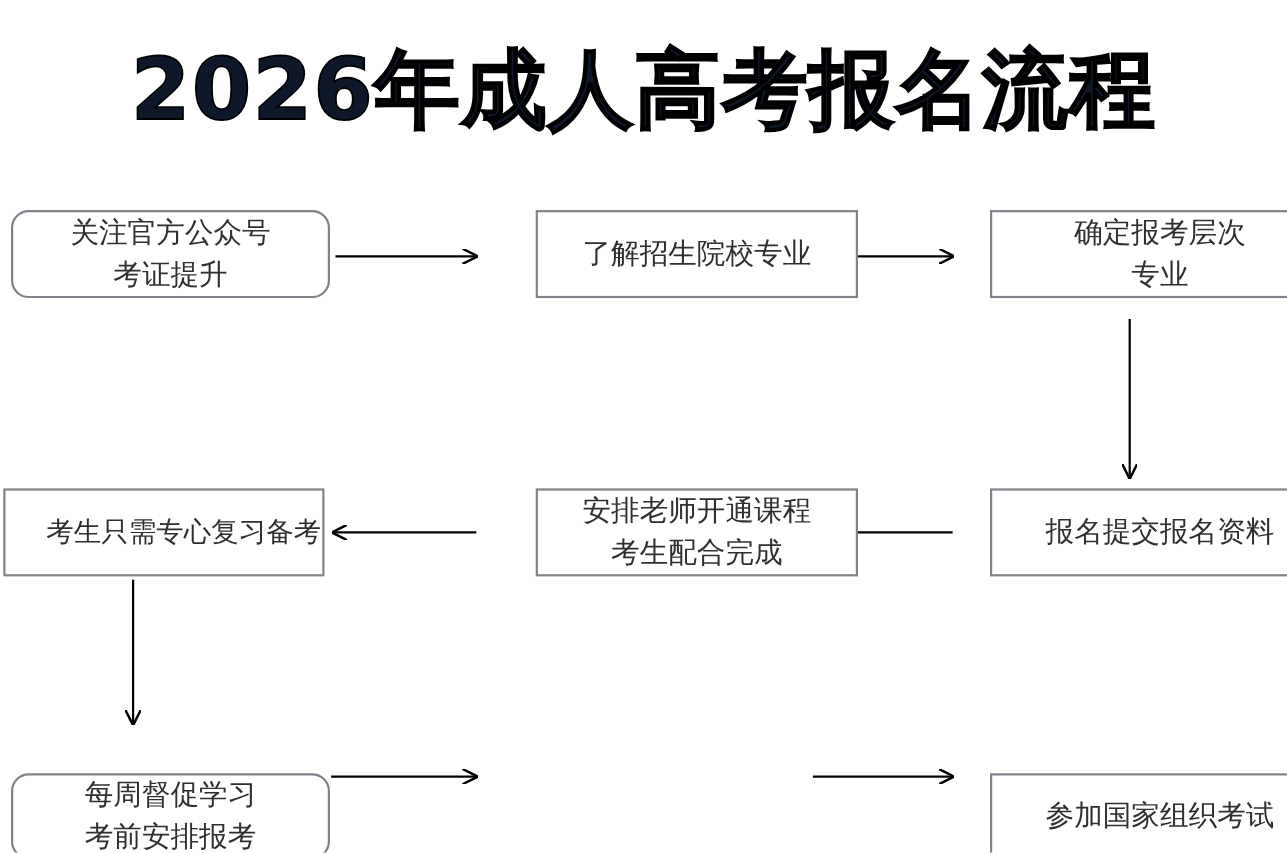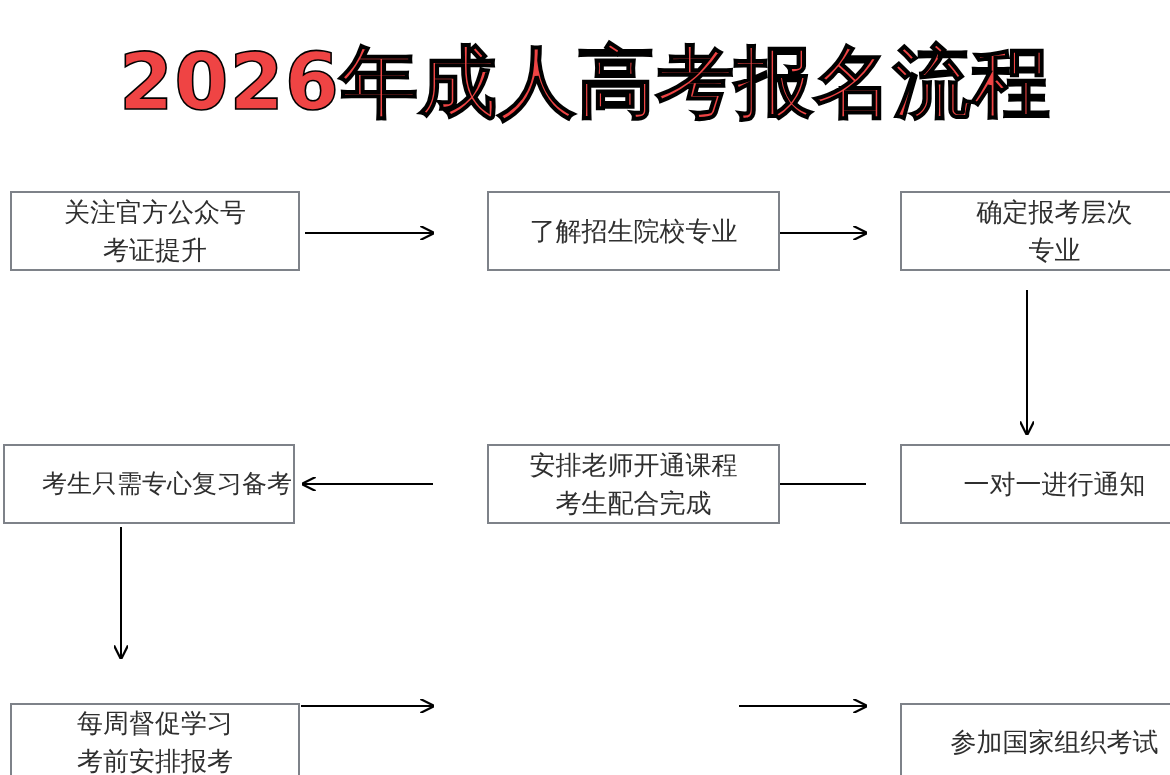--- a/index.html
+++ b/index.html
@@ -28,21 +28,21 @@
     position: absolute;
     left: 0;
     top: 34px;
     width: 1170px;
     text-align: center;
     font-family: "DejaVu Sans", "Liberation Sans", sans-serif;
     font-size: 78px;
     line-height: 96px;
     font-weight: 700;
     letter-spacing: 1px;
-    color: #ef4444;
+    color: #0f172a;
     white-space: nowrap;
     -webkit-text-stroke: 1.6px #000;
   }
 
   
   .node {
     position: absolute;
     box-sizing: border-box;
     border: 2px solid #7e8289;
     background: #ffffff;
@@ -62,21 +62,21 @@
   .node.tight {
     font-size: 25px;
   }
 
   
   .row1 { top: 191px; height: 80px; }
   .row2 { top: 444px; height: 80px; }
   .row3 { top: 703px; height: 78px; }
 
   
-  .colA { left: 10px;  width: 290px; }
+  .colA { left: 10px;  width: 290px; border-radius: 16px; }
   .colA2 { left: 3px;  width: 292px; padding-left: 36px; }
   .colB { left: 440px; width: 293px; margin-left: 47px; }
   .colC { left: 872px; width: 309px; margin-left: 28px; }
 
   
   .arrows {
     position: absolute;
     left: 0;
     top: 0;
     width: 1170px;
@@ -138,21 +138,21 @@
   <div class="node row2 colA2 tight">
     <span class="line">考生只需专心复习备考</span>
   </div>
 
   <div class="node row2 colB">
     <span class="line">安排老师开通课程</span>
     <span class="line">考生配合完成</span>
   </div>
 
   <div class="node row2 colC">
-    <span class="line">一对一进行通知</span>
+    <span class="line">报名提交报名资料</span>
   </div>
 
   <div class="node row3 colA">
     <span class="line">每周督促学习</span>
     <span class="line">考前安排报考</span>
   </div>
 
 
   <div class="node row3 colC">
     <span class="line">参加国家组织考试</span>

